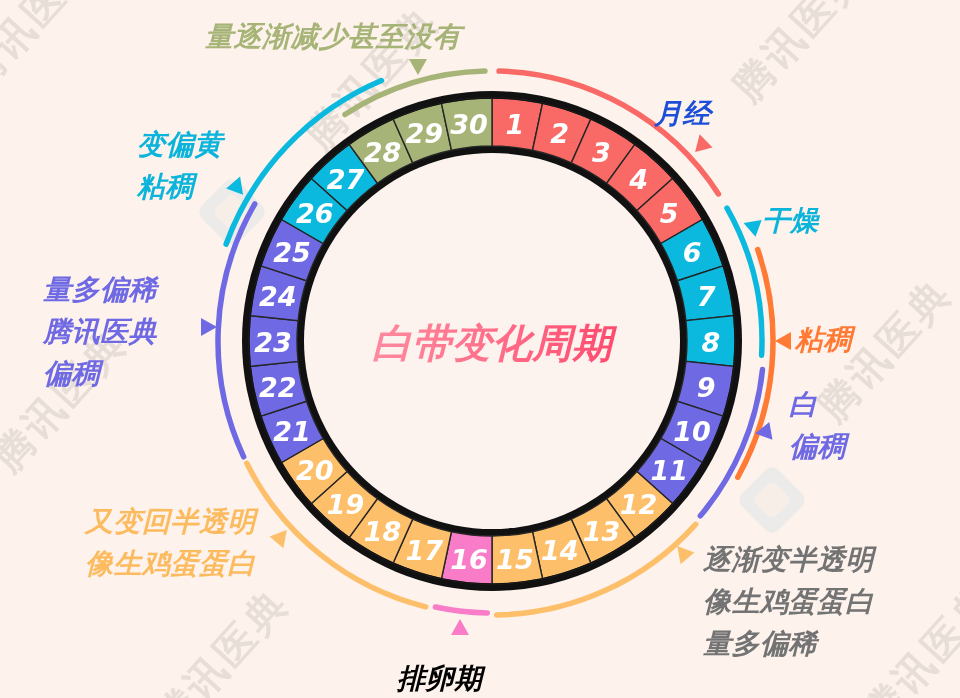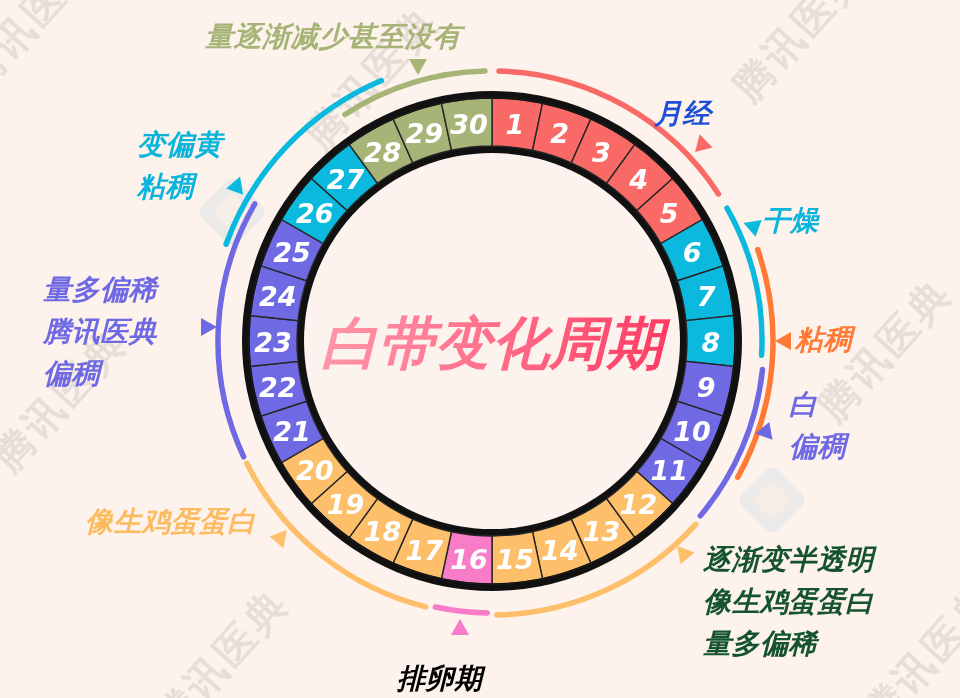--- a/index.html
+++ b/index.html
@@ -23,21 +23,21 @@
     content: ""; position: absolute; left: 12px; top: 12px; width: 28px; height: 28px;
     border-radius: 6px; background: #f4ece6;
   }
   .anno {
     position: absolute; font-size: 28px; line-height: 42px; font-weight: bold;
     font-style: italic; white-space: nowrap; letter-spacing: 0.5px;
   }
   .anno div { height: 42px; }
   #center-title {
     position: absolute; left: 312px; top: 308px; width: 360px; height: 70px;
-    font-size: 57px; line-height: 70px; font-weight: bold; font-style: italic;
+    font-size: 40px; line-height: 70px; font-weight: bold; font-style: italic;
     text-align: center; white-space: nowrap;
     background: linear-gradient(90deg, #ff97aa 0%, #ff6f8a 50%, #ff3a62 100%);
     -webkit-background-clip: text; background-clip: text; color: transparent;
   }
   .day-num {
     font-family: "DejaVu Sans", sans-serif; font-style: italic; font-weight: bold;
     font-size: 27px; fill: #ffffff;
   }
 </style>
 </head>
@@ -227,31 +227,32 @@
 
   <div class="anno" style="left: 795px; top: 319px; color: rgb(255, 123, 53);">
     <div>粘稠</div>
   </div>
 
   <div class="anno" style="left: 789px; top: 384px; color: rgb(111, 106, 227);">
     <div>白</div>
     <div>偏稠</div>
   </div>
 
-  <div class="anno" style="left: 703px; top: 539px; color: #14532d;">
+  <div class="anno" style="left: 703px; top: 539px; color: #737373;">
     <div>逐渐变半透明</div>
     <div>像生鸡蛋蛋白</div>
     <div>量多偏稀</div>
   </div>
 
   <div class="anno" style="left: 397px; top: 658px; color: #000000;">
     <div>排卵期</div>
   </div>
 
   <div class="anno" style="left: 85px; top: 501px; color: rgb(253, 187, 95);">
+    <div>又变回半透明</div>
     <div>像生鸡蛋蛋白</div>
   </div>
 
   <div class="anno" style="left: 43px; top: 269px; color: rgb(111, 106, 227);">
     <div>量多偏稀</div>
     <div>腾讯医典</div>
     <div>偏稠</div>
   </div>
 
   <div class="anno" style="left: 137px; top: 124px; color: rgb(11, 180, 218);">

